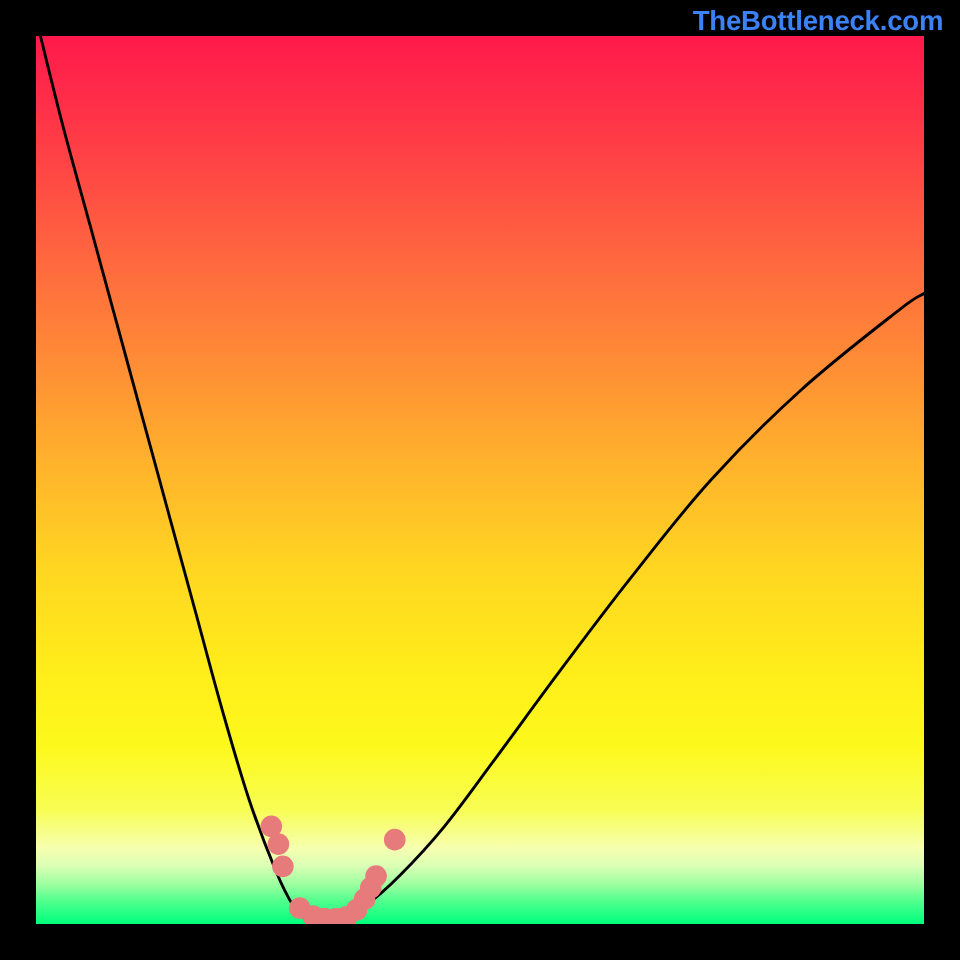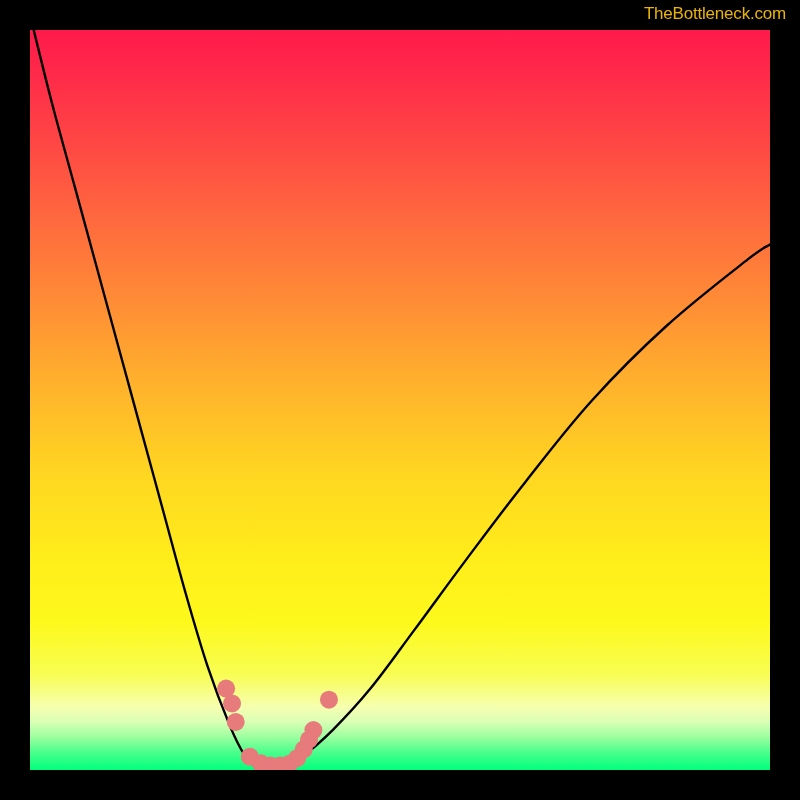--- a/index.html
+++ b/index.html
@@ -49,23 +49,23 @@
       #d9ffb5 93.5%,
       #9effa0 95.5%,
       #4eff8d 97.5%,
       #00ff7c 100%
     );
   }
   .watermark {
     position: absolute;
     top: 4px;
     right: 14px;
-    color: #eab308;
-    font-size: 17px;
-    font-weight: 400;
+    color: #3b82f6;
+    font-size: 23px;
+    font-weight: 700;
     letter-spacing: -0.2px;
     z-index: 5;
     font-family: Arial, sans-serif;
   }
   svg.curves {
     position: absolute;
     top: 0;
     left: 0;
     width: 740px;
     height: 740px;

